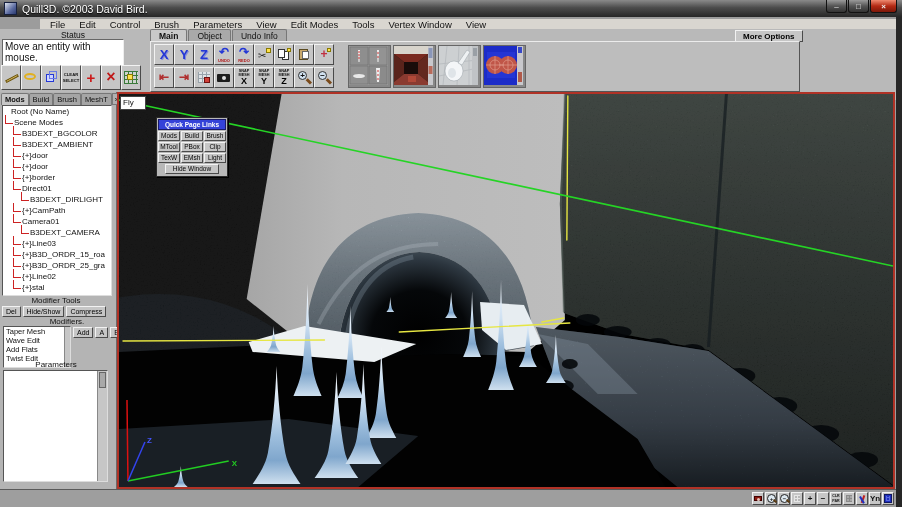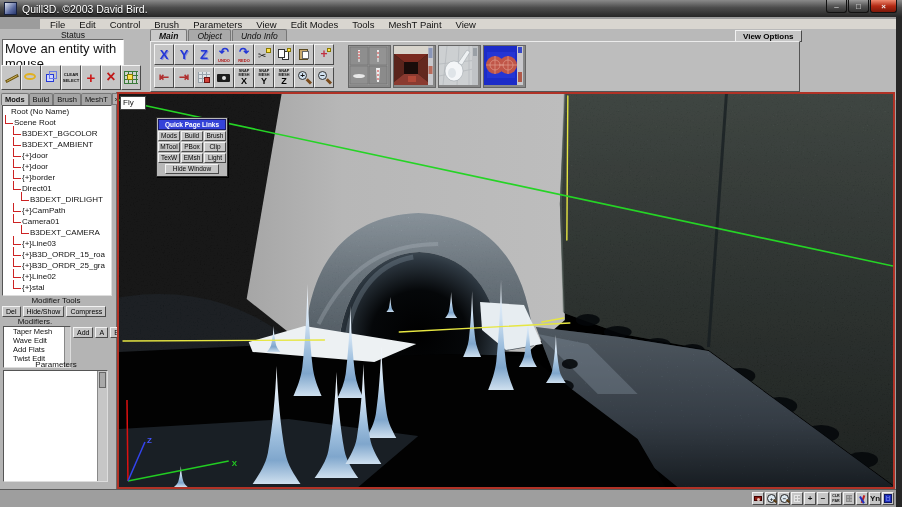--- a/index.html
+++ b/index.html
@@ -16,26 +16,26 @@
   .wbtn.close{width:27px;background:linear-gradient(#ef8a70,#b42a14 50%,#7c1708);font-weight:700;}
   
   .menubar{position:absolute;left:0;top:19px;width:902px;height:11px;background:#d9d6d0;border-bottom:1px solid #8f8d88;
     display:flex;align-items:center;padding-left:4px;box-sizing:border-box;margin-left:40px;}
   .mi{font-size:9.5px;padding:0 8px 0 6px;color:#111;line-height:11px;}
   
   .toolzone{position:absolute;left:0;top:29px;width:902px;height:71px;background:#b9b9b9;}
   .raised{background:#c6c6c6;border:1px solid;border-color:#f2f2f2 #4a4a4a #4a4a4a #f2f2f2;}
   .status-label{position:absolute;left:0;top:1px;width:146px;text-align:center;font-size:8.5px;}
   .status-box{position:absolute;left:2px;top:10px;width:116px;height:23px;background:#fff;border:1px solid;
-    border-color:#666 #eee #eee #666;font-size:13px;padding:1px 2px;overflow:hidden;}
+    border-color:#666 #eee #eee #666;font-size:10px;padding:1px 2px;overflow:hidden;}
   .status-tools{position:absolute;left:1px;top:36px;display:flex;}
   .sbtn{width:20px;height:25px;position:relative;display:flex;flex-direction:column;align-items:center;justify-content:center;padding:0;}
   
   .tooltabs{position:absolute;left:150px;top:0;display:flex;height:12px;}
-  .ttab{font-size:8.5px;padding:1px 8px 0;background:#a9a9a9;border:1px solid #777;border-bottom:none;border-radius:2px 2px 0 0;margin-right:1px;font-style:italic;}
+  .ttab{font-size:8.5px;padding:1px 8px 0;background:#a9a9a9;border:1px solid #777;border-bottom:none;border-radius:2px 2px 0 0;margin-right:1px;}
   .ttab.active{background:#c9c9c9;font-weight:700;}
   .tabpage{position:absolute;left:150px;top:12px;width:648px;height:49px;background:#bdbdbd;
     border:1px solid;border-color:#ececec #555 #555 #ececec;}
   .trow1{position:absolute;left:3px;top:2px;display:flex;}
   .trow2{position:absolute;left:3px;top:25px;display:flex;}
   .tbtn{width:20px;height:21px;position:relative;display:flex;flex-direction:column;align-items:center;justify-content:center;padding:0;}
   .tbtn .big{font-size:13px;font-weight:800;color:#2437d6;line-height:1;text-shadow:1px 1px 0 #8890d8;}
   .tbtn .cap{font-size:4px;font-weight:700;color:#b01818;line-height:1;}
   .tbtn .sub{font-size:3.8px;font-weight:700;color:#111;line-height:1.1;white-space:pre-line;text-align:center;width:100%;}
   .snapletter{font-size:9px;font-weight:800;color:#000;line-height:1;}
@@ -93,21 +93,21 @@
   .ltab{font-size:7.5px;padding:1px 3px 0;background:#a5a5a5;border:1px solid #777;border-bottom:none;border-radius:2px 2px 0 0;white-space:nowrap;}
   .ltab.active{background:#c6c6c6;font-weight:700;}
   .ltab-scroll{width:10px;font-size:7px;text-align:center;background:#b0b0b0;border:1px solid #777;padding:0;}
   .tree{position:absolute;left:2px;top:13px;width:108px;height:189px;background:#fff;border:1px solid;border-color:#555 #ddd #ddd #555;overflow:hidden;}
   .trw{height:11px;display:flex;align-items:flex-end;font-size:8px;white-space:nowrap;line-height:10px;}
   .elb{flex:none;width:7px;height:8px;border-left:1.2px solid #cc2222;border-bottom:1.2px solid #cc2222;margin-bottom:4px;margin-right:1px;}
   .slabel{position:absolute;width:112px;text-align:center;font-size:8px;color:#111;}
   .mt-btns{position:absolute;left:2px;top:214px;display:flex;gap:2px;}
   .mtb{font-size:7px;height:11px;padding:0 3px;line-height:9px;}
   .mod-list{position:absolute;left:3px;top:234px;width:66px;height:40px;background:#fff;border:1px solid;border-color:#555 #ddd #ddd #555;overflow:hidden;}
-  .mod-list .mrow{font-size:7.5px;line-height:9px;padding-left:9px;white-space:nowrap;}
+  .mod-list .mrow{font-size:7.5px;line-height:9px;padding-left:2px;white-space:nowrap;}
   .mod-sb{position:absolute;left:60px;top:0;width:6px;height:100%;background:#c6c6c6;border-left:1px solid #888;}
   .mod-side{position:absolute;left:73px;top:235px;display:flex;gap:2px;}
   .msb{font-size:7px;height:11px;padding:0 3px;line-height:9px;}
   .param-box{position:absolute;left:3px;top:278px;width:103px;height:110px;background:#fff;border:1px solid;border-color:#555 #ddd #ddd #555;}
   .psb{position:absolute;right:0;top:0;width:9px;height:100%;background:#c6c6c6;border-left:1px solid #888;}
   .psb-thumb{margin:1px;height:14px;background:#a8a8a8;border:1px solid #666;}
   
   .viewport{position:absolute;left:117px;top:92px;width:778px;height:397px;border:2px solid #b03226;background:#000;box-sizing:border-box;}
   .viewport svg.scene{display:block;width:774px;height:393px;}
   .fly{position:absolute;left:1px;top:2px;width:26px;height:14px;background:#fff;border:1px solid #444;font-size:8px;line-height:11px;padding-left:2px;box-sizing:border-box;}
@@ -159,21 +159,21 @@
 
   <div class="menubar" id="menubar">
       <div class="mi">File</div>
       <div class="mi">Edit</div>
       <div class="mi">Control</div>
       <div class="mi">Brush</div>
       <div class="mi">Parameters</div>
       <div class="mi">View</div>
       <div class="mi">Edit Modes</div>
       <div class="mi">Tools</div>
-      <div class="mi">MeshT Paint</div>
+      <div class="mi">Vertex Window</div>
       <div class="mi">View</div>
     </div>
 
   <div class="toolzone">
     <div class="status-label">Status</div>
     <div class="status-box">Move an entity with mouse.</div>
     <div class="status-tools" id="statustools">
         <button class="sbtn raised">
           <span class="gi gi-move-arrow-icon"></span>
         </button>
@@ -196,21 +196,21 @@
         <button class="sbtn raised">
           <span class="gi gi-grid-select-icon"></span>
         </button>
       </div>
 
     <div class="tooltabs" id="tooltabs">
         <div class="ttab active">Main</div>
         <div class="ttab">Object</div>
         <div class="ttab">Undo Info</div>
       </div>
-    <button class="more-options raised">View Options</button>
+    <button class="more-options raised">More Options</button>
 
     <div class="tabpage">
       <div class="trow1" id="trow1">
           <button class="tbtn raised">
             <span class="big">X</span>
           </button>
           <button class="tbtn raised">
             <span class="big">Y</span>
           </button>
           <button class="tbtn raised">
@@ -345,21 +345,21 @@
         <div class="ltab">Brush</div>
         <div class="ltab">MeshT</div>
         <button class="ltab-scroll">»</button>
       </div>
     <div class="tree" id="tree">
         <div class="trw" style="padding-left: 8px;">
           <span class="lbl">Root (No Name)</span>
         </div>
         <div class="trw">
           <span class="elb" style="margin-left: 2px;"></span>
-          <span class="lbl">Scene Root</span>
+          <span class="lbl">Scene Modes</span>
         </div>
         <div class="trw">
           <span class="elb" style="margin-left: 10px;"></span>
           <span class="lbl">B3DEXT_BGCOLOR</span>
         </div>
         <div class="trw">
           <span class="elb" style="margin-left: 10px;"></span>
           <span class="lbl">B3DEXT_AMBIENT</span>
         </div>
         <div class="trw">
@@ -414,21 +414,21 @@
           <span class="elb" style="margin-left: 10px;"></span>
           <span class="lbl">{+}stal</span>
         </div>
       </div>
     <div class="slabel" style="top:204px;">Modifier Tools</div>
     <div class="mt-btns" id="mtbtns">
         <button class="mtb raised">Del</button>
         <button class="mtb raised">Hide/Show</button>
         <button class="mtb raised">Compress</button>
       </div>
-    <div class="slabel" style="top:225px;width:70px;">Modifiers.</div>
+    <div class="slabel" style="top:225px;width:70px;padding-left:32px;">Modifiers.</div>
     <div class="mod-list" id="modlist">
         <div class="mrow">Taper Mesh</div>
         <div class="mrow">Wave Edit</div>
         <div class="mrow">Add Flats</div>
         <div class="mrow">Twist Edit</div>
         <div class="mod-sb"></div>
       </div>
     <div class="mod-side" id="modside">
         <button class="msb raised">Add</button>
         <button class="msb raised">A</button>

